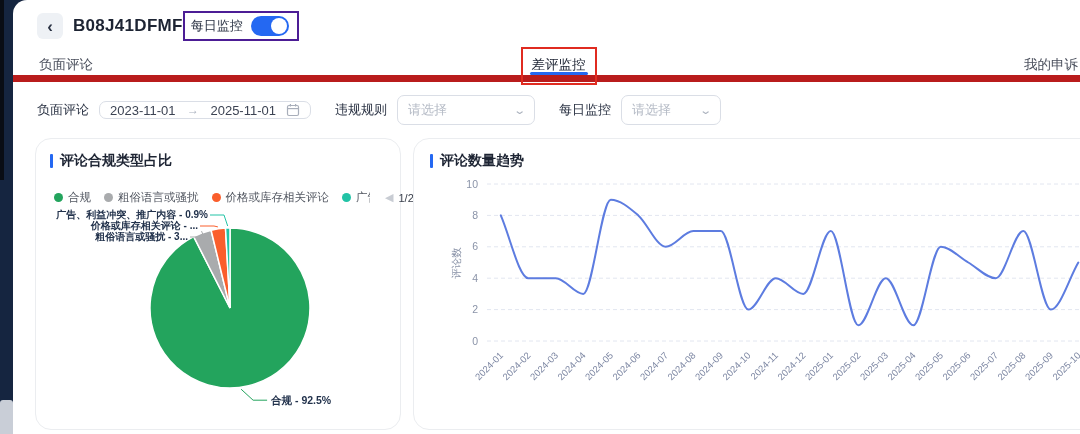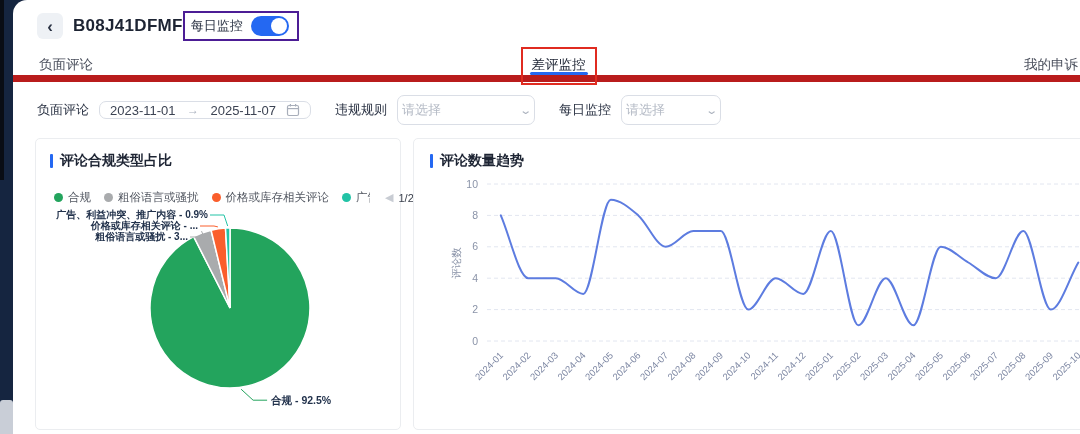--- a/index.html
+++ b/index.html
@@ -36,28 +36,28 @@
   
   .filters { display:flex; align-items:center; gap:10px; padding:12px 0 0 24px; height:44px; }
   .flabel { font-size:13px; color:#2b3344; margin-left:14px; }
   .flabel:first-child { margin-left:0; }
   .date-input { display:flex; align-items:center; height:16px; width:212px; border:1px solid #dadee6;
                 border-radius:7px; padding:8px 10px; font-size:13px; color:#3c4353; cursor:pointer; background:#fff; }
   .date-input .dv { flex:0 0 auto; }
   .date-input .darrow { color:#a9b0bd; margin:0 10px; font-size:12px; flex:1; text-align:center; }
   .cal-icon { margin-left:10px; display:inline-flex; }
   .select { display:flex; align-items:center; justify-content:space-between; height:30px; border:1px solid #dadee6;
-            border-radius:7px; padding:0 4px; background:#fff; cursor:pointer; }
+            border-radius:7px; padding:0 10px; background:#fff; cursor:pointer; }
   .select.rule { width:138px; } .select.star { width:100px; }
   .placeholder { font-size:13px; color:#b4bac5; }
   .chev { color:#aab1bd; font-size:11px; transform:scaleX(1.4); }
 
   
   .cards { display:flex; gap:12px; padding:12px 0 0 22px; }
-  .card { border:1px solid #ebedf0; border-radius:5px; background:#fff; height:292px; }
+  .card { border:1px solid #ebedf0; border-radius:16px; background:#fff; height:292px; }
   .card.pie { width:366px; padding:13px 14px; }
   .card.trend { width:700px; padding:13px 16px; }
   .card-title { display:flex; align-items:center; gap:7px; }
   .tbar { width:3px; height:14px; background:#2468f2; border-radius:1px; }
   .ttext { font-size:14px; font-weight:bold; color:#1d2433; }
 
   
   .legend { display:flex; align-items:center; margin-top:20px; padding-left:4px; }
   .legend-item { display:flex; align-items:center; gap:5px; margin-right:13px; cursor:pointer;justify-content:center; }
   .legend-dot { width:9px; height:9px; border-radius:50%; flex:0 0 auto; }
@@ -98,21 +98,21 @@
         <div class="tab">负面评论</div>
         <div class="tab active">差评监控<span class="annot"></span></div>
         <div class="tab">我的申诉</div>
       </div>
 
     <div class="filters">
       <span class="flabel">负面评论</span>
       <div class="date-input">
         <span class="dv">2023-11-01</span>
         <span class="darrow">→</span>
-        <span class="dv">2025-11-07</span>
+        <span class="dv">2025-11-01</span>
         <span class="cal-icon">
           <svg width="14" height="14" viewBox="0 0 14 14">
             <rect x="1.5" y="2.5" width="11" height="10" rx="1.5" fill="none" stroke="#a8aeba" stroke-width="1.2"></rect>
             <line x1="1.5" y1="5.6" x2="12.5" y2="5.6" stroke="#a8aeba" stroke-width="1.2"></line>
             <line x1="4.4" y1="1" x2="4.4" y2="3.5" stroke="#a8aeba" stroke-width="1.2"></line>
             <line x1="9.6" y1="1" x2="9.6" y2="3.5" stroke="#a8aeba" stroke-width="1.2"></line>
           </svg>
         </span>
       </div>
 

